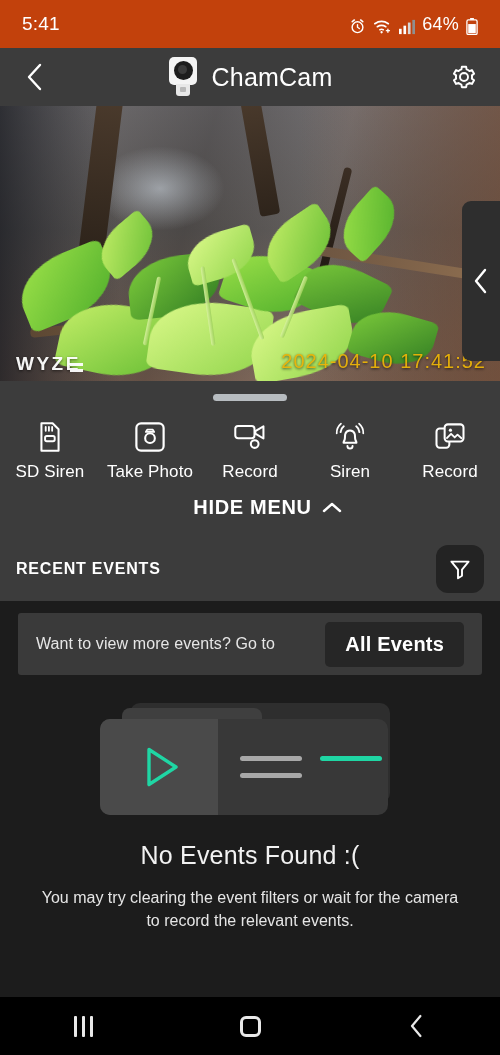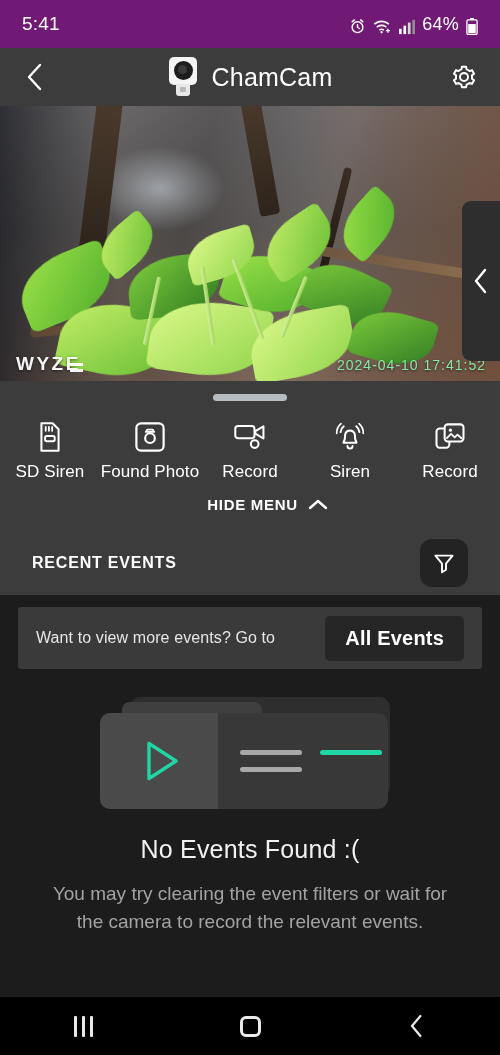--- a/index.html
+++ b/index.html
@@ -15,21 +15,21 @@
     position: relative;
     width: 500px;
     height: 1055px;
     overflow: hidden;
     background: #1c1c1c;
   }
 
   
   .statusbar {
     height: 48px;
-    background: #701a75;
+    background: #c2410c;
     display: flex;
     align-items: center;
     padding: 0 22px;
     box-sizing: border-box;
     color: #ffffff;
   }
   .status-time {
     font-size: 19px;
     letter-spacing: .2px;
   }
@@ -194,22 +194,22 @@
     display:inline-block;
     width:13px; height:3px;
     background:#fff;
     vertical-align: 4px;
     margin-left:-11px;
     box-shadow: 0 6px 0 #fff;
   }
   .timestamp {
     position: absolute;
     right: 14px; bottom: 8px;
-    color: #86efac;
-    font-size: 14px;
+    color: #eab308;
+    font-size: 20px;
     letter-spacing: 1px;
     text-shadow: 0 1px 3px rgba(0,0,0,.7);
     opacity:.95;
   }
   .side-tab {
     position: absolute;
     right: 0; top: 95px;
     width: 38px; height: 160px;
     background: #2e2e2e;
     border-radius: 9px 0 0 9px;
@@ -260,33 +260,33 @@
     background: #3c3c3c;
     display: flex;
     align-items: center;
     justify-content: center;
     gap: 10px;
     padding-bottom: 18px;
     cursor: pointer;
   }
   .hide-menu-label {
     color: #ffffff;
-    font-size: 15px;
+    font-size: 20px;
     font-weight: 700;
     letter-spacing: .7px;
     margin-left: 35px;
   }
 
   
   .recent-bar {
     background: #3c3c3c;
     height: 64px;
     display: flex;
     align-items: center;
-    padding: 0 32px;
+    padding: 0 16px;
     box-sizing: border-box;
     position: relative;
   }
   .recent-title {
     color: #ffffff;
     font-size: 16px;
     font-weight: 700;
     letter-spacing: .8px;
   }
   .filter-btn {
@@ -384,22 +384,22 @@
   .line-gray { width: 62px; height: 5px; background: #a8a8a8; border-radius: 3px; }
   .line-teal { width: 62px; height: 5px; background: #1fd6a4; border-radius: 3px; }
   .line-row { display: flex; align-items: center; gap: 18px; }
   .empty-title {
     color: #f2f2f2;
     font-size: 25px;
     letter-spacing: .2px;
     margin-bottom: 16px;
   }
   .empty-sub {
-    color: #a3a3a3;
-    font-size: 19px;
+    color: #e5e5e5;
+    font-size: 16px;
     line-height: 1.45;
     max-width: 460px;
     margin: 0 auto;
   }
 
   
   .navbar {
     position: absolute;
     left: 0; bottom: 0;
     width: 500px;
@@ -547,21 +547,21 @@
     </div>
 
     <div class="action">
       <div class="action-ic">
         <svg width="30" height="30" viewBox="0 0 26 26">
           <rect x="1.2" y="1.2" width="23.6" height="23.6" rx="4" fill="none" stroke="#fff" stroke-width="1.9"></rect>
           <circle cx="13" cy="14" r="4.2" fill="none" stroke="#fff" stroke-width="1.8"></circle>
           <path d="M9.4 8.6h7.2l-1.2-2h-4.8z" fill="none" stroke="#fff" stroke-width="1.6" stroke-linejoin="round"></path>
         </svg>
       </div>
-      <div class="action-label">Found Photo</div>
+      <div class="action-label">Take Photo</div>
     </div>
 
     <div class="action">
       <div class="action-ic">
         <svg width="32" height="28" viewBox="0 0 30 26">
           <rect x="1.2" y="2.6" width="18" height="11.6" rx="2.6" fill="none" stroke="#fff" stroke-width="1.9"></rect>
           <path d="M20 7.4 27.6 3v11.4L20 9.8z" fill="none" stroke="#fff" stroke-width="1.9" stroke-linejoin="round"></path>
           <circle cx="19.4" cy="19.6" r="3.6" fill="none" stroke="#fff" stroke-width="1.9"></circle>
         </svg>
       </div>

